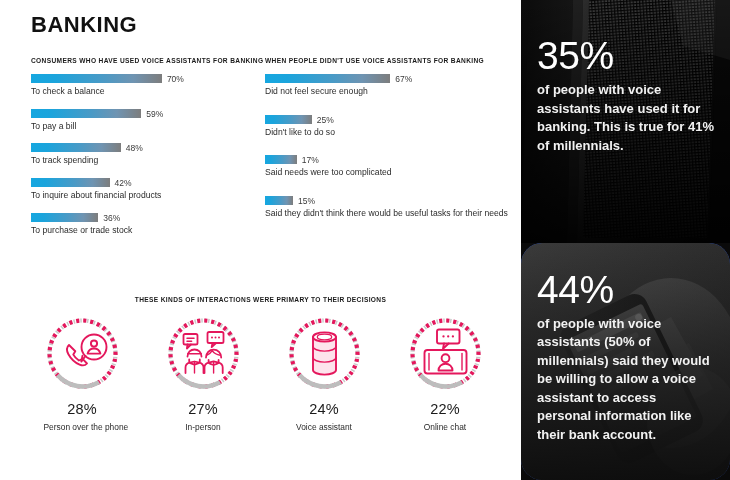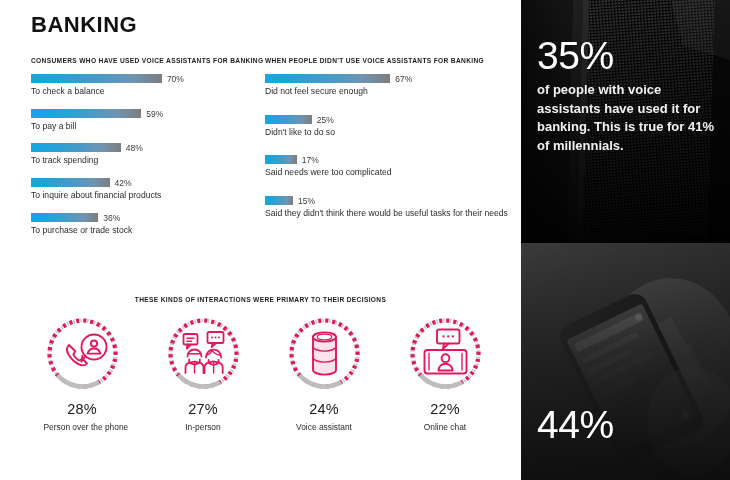--- a/index.html
+++ b/index.html
@@ -140,21 +140,21 @@
     height: 480px;
     background: #0a0a0a;
   }
   .photo-card {
     position: absolute;
     left: 0;
     width: 209px;
     overflow: hidden;
   }
   #photo-card-top    { top: 0;     height: 243px; background: #050505; }
-  #photo-card-bottom { top: 243px; height: 237px; background: #1d4ed8; }
+  #photo-card-bottom { top: 243px; height: 237px; background: #1d4ed8; border-radius: 21px; }
 
   .photo-art {
     position: absolute;
     inset: 0;
     overflow: hidden;
   }
   .photo-overlay {
     position: absolute;
     left: 0; right: 0; bottom: 0;
     padding: 0 16px 14px 16px;
@@ -476,17 +476,18 @@
             <rect x="66" y="132" width="40" height="6" rx="2" fill="#484848" opacity="0.45"></rect>
             <circle cx="136" cy="82" r="3.4" fill="#8a8a8a" opacity="0.7"></circle>
             <circle cx="136" cy="190" r="4" fill="#6a6a6a" opacity="0.55"></circle>
           </g>
           <ellipse cx="172" cy="178" rx="46" ry="54" fill="#4f4f4f" opacity="0.4"></ellipse>
           <rect width="209" height="237" fill="url(#fadeBottom2)"></rect>
         </svg>
       </div>
       <div class="photo-overlay">
         <div class="stat-number">44%</div>
+        <div class="stat-caption">of people with voice assistants (50% of millennials) said they would be willing to allow a voice assistant to access personal information like their bank account.</div>
       </div>
     </div>
 
   </div>
 </div>
 
 </body></html>

